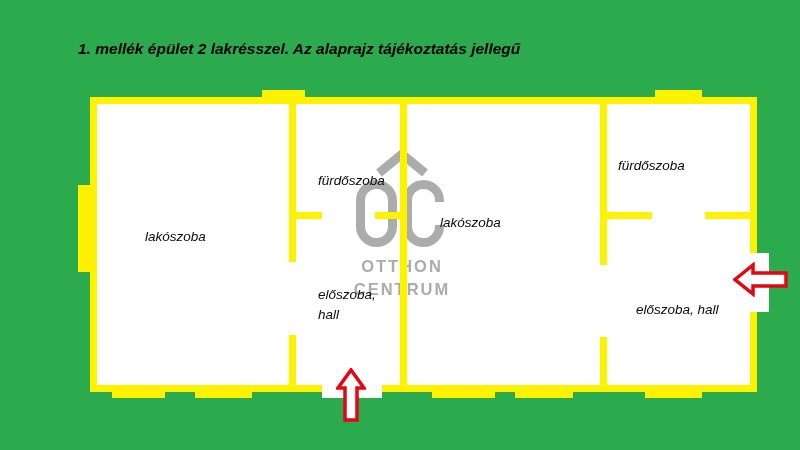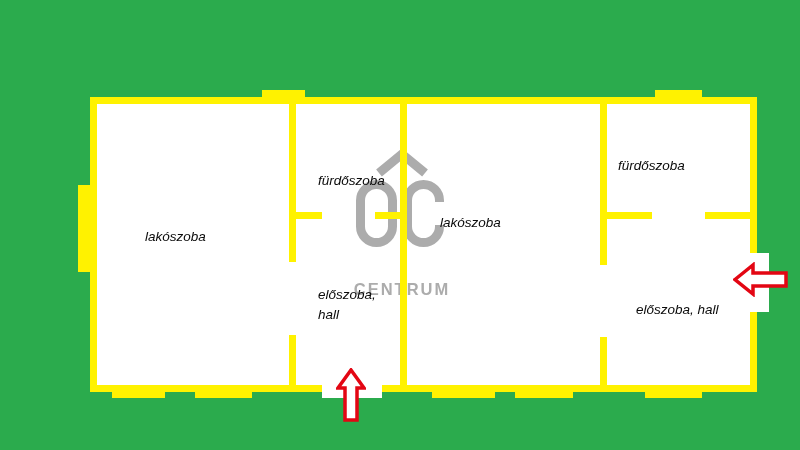--- a/index.html
+++ b/index.html
@@ -12,30 +12,32 @@
   .room-label{position:absolute;font-size:13.5px;font-weight:normal;font-style:italic;color:#0a0a0a;white-space:pre-line;line-height:20px;z-index:30;}
   .wm{position:absolute;left:260px;top:50px;width:104px;height:160px;z-index:5;}
   .wm-text{position:absolute;left:0;width:104px;text-align:center;color:#ACACAC;font-size:16.5px;letter-spacing:2px;font-weight:bold;}
   .arrow{position:absolute;z-index:40;}
 </style>
 </head>
 <body>
 
 <div class="stage">
 
+  <div class="title">1. mellék épület 2 lakrésszel. Az alaprajz tájékoztatás jellegű</div>
 
   <div class="plan">
 
     <div class="wm">
       <svg width="104" height="100" viewBox="0 0 104 100">
         <path d="M29 26 L52 7 L75 26" fill="none" stroke="#ACACAC" stroke-width="9"></path>
         <rect x="10.5" y="37.5" width="32" height="58" rx="16" ry="16" fill="none" stroke="#ACACAC" stroke-width="9"></rect>
         <rect x="57.5" y="37.5" width="32" height="58" rx="16" ry="16" fill="none" stroke="#ACACAC" stroke-width="9"></rect>
         <rect x="78" y="55" width="26" height="23" fill="#ffffff"></rect>
       </svg>
+      <div class="wm-text" style="top:110px;">OTTHON</div>
       <div class="wm-text" style="top:133px;">CENTRUM</div>
     </div>
 
     <div id="walls">
         <div class="wall" style="left: 0px; top: 0px; width: 667px; height: 7px; z-index: 10;"></div>
         <div class="wall" style="left: 0px; top: 288px; width: 232px; height: 7px; z-index: 10;"></div>
         <div class="wall" style="left: 292px; top: 288px; width: 375px; height: 7px; z-index: 10;"></div>
         <div class="wall" style="left: 0px; top: 0px; width: 7px; height: 295px; z-index: 10;"></div>
         <div class="wall" style="left: 660px; top: 0px; width: 7px; height: 156px; z-index: 10;"></div>
         <div class="wall" style="left: 660px; top: 215px; width: 7px; height: 80px; z-index: 10;"></div>

